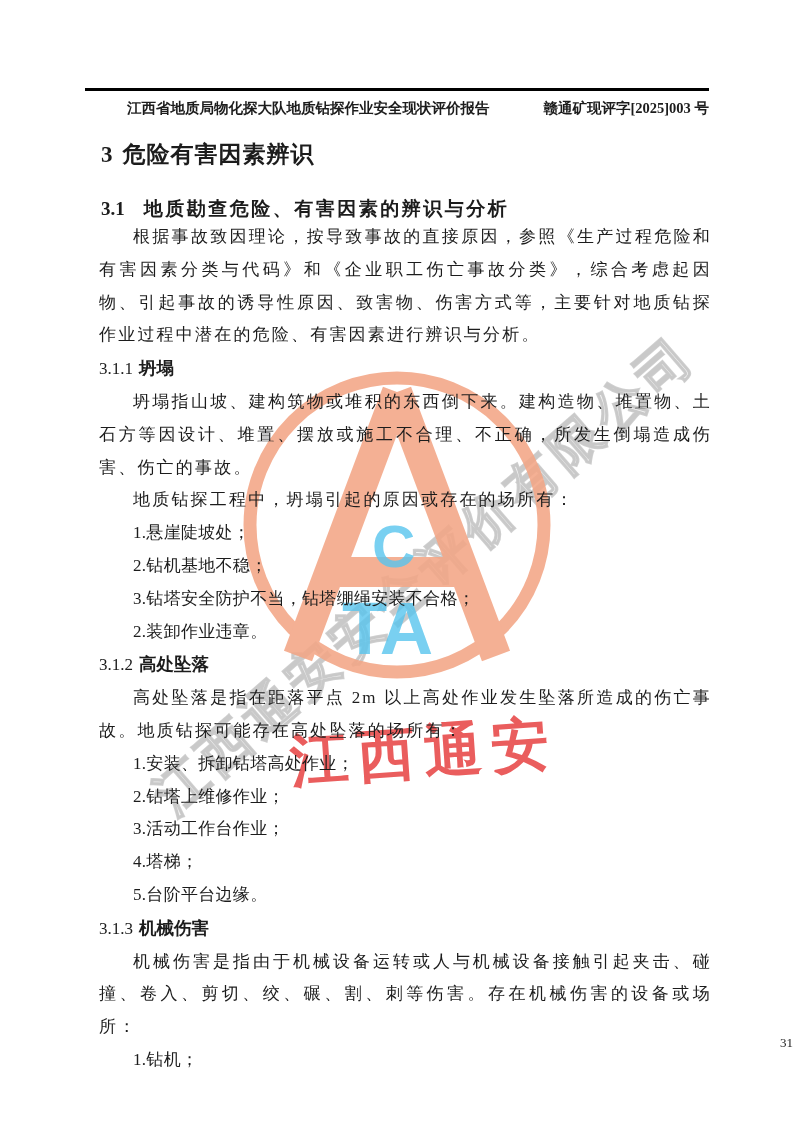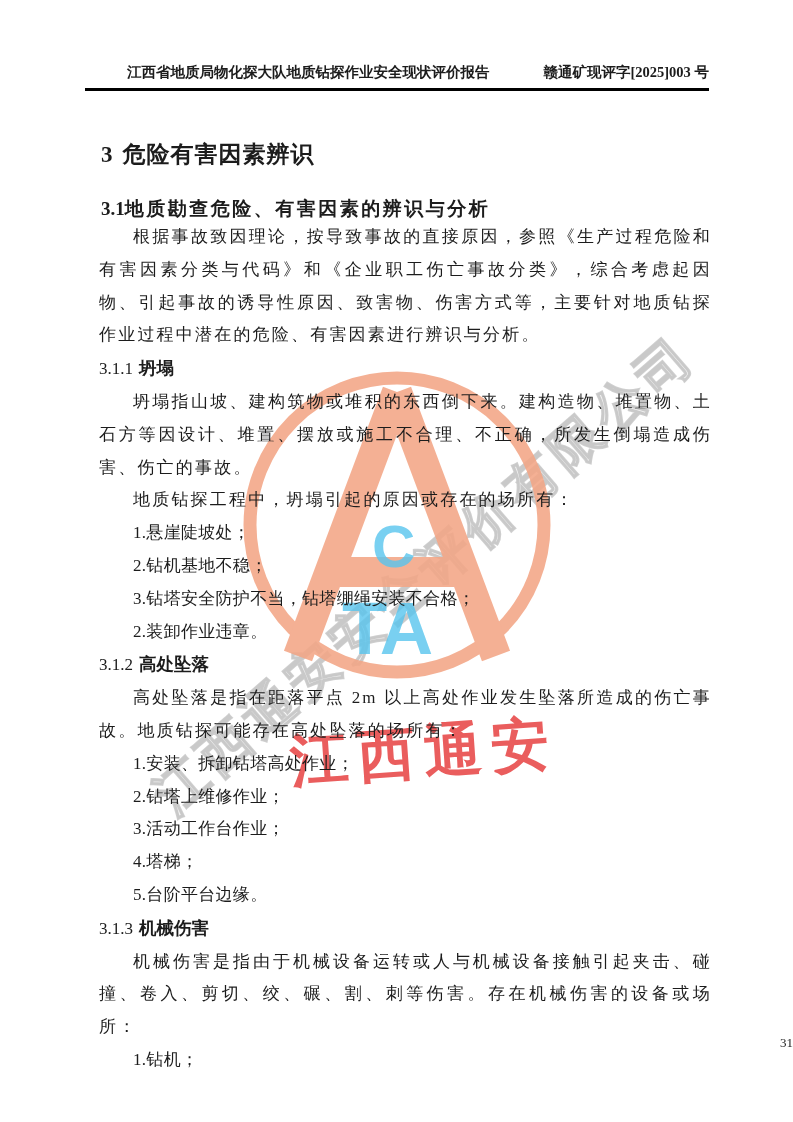--- a/index.html
+++ b/index.html
@@ -7,34 +7,34 @@
     position:relative;width:793px;height:1122px;background:#ffffff;
     margin:0 auto;overflow:hidden;
     font-family:"Liberation Serif","DejaVu Serif",serif;color:#1c1c1c;
   }
   
   .header{
     position:absolute;top:63px;left:85px;width:624px;z-index:2;
     display:flex;justify-content:space-between;align-items:baseline;
     font-weight:bold;font-size:14.5px;white-space:nowrap;
   }
-  .header-left{padding-left:42px;}
+  .header-left{padding-left:42px;margin-top:36px;}
   .header-rule{position:absolute;top:88px;left:85px;width:624px;height:3px;background:#000;z-index:2;}
   
   .chapter{
     position:absolute;top:139px;left:101px;z-index:2;
     font-family:"Liberation Sans","DejaVu Sans",sans-serif;
     font-weight:bold;font-size:23px;letter-spacing:1px;
   }
   .chapter .num{font-family:"Liberation Serif","DejaVu Serif",serif;margin-right:9px;}
   .section-title{
     position:absolute;top:196px;left:101px;z-index:2;
     font-weight:bold;font-size:19px;letter-spacing:2.5px;
   }
-  .section-title .num{letter-spacing:0;margin-right:0;}
+  .section-title .num{letter-spacing:0;margin-right:19px;}
   
   .body{
     position:absolute;top:221px;left:99px;width:613px;z-index:2;
     font-size:17px;line-height:32.8px;
   }
   .body p{
     margin:0;text-indent:2em;text-align:justify;text-justify:inter-character;
     letter-spacing:2.2px;
   }
   .h3{font-size:17px;}

